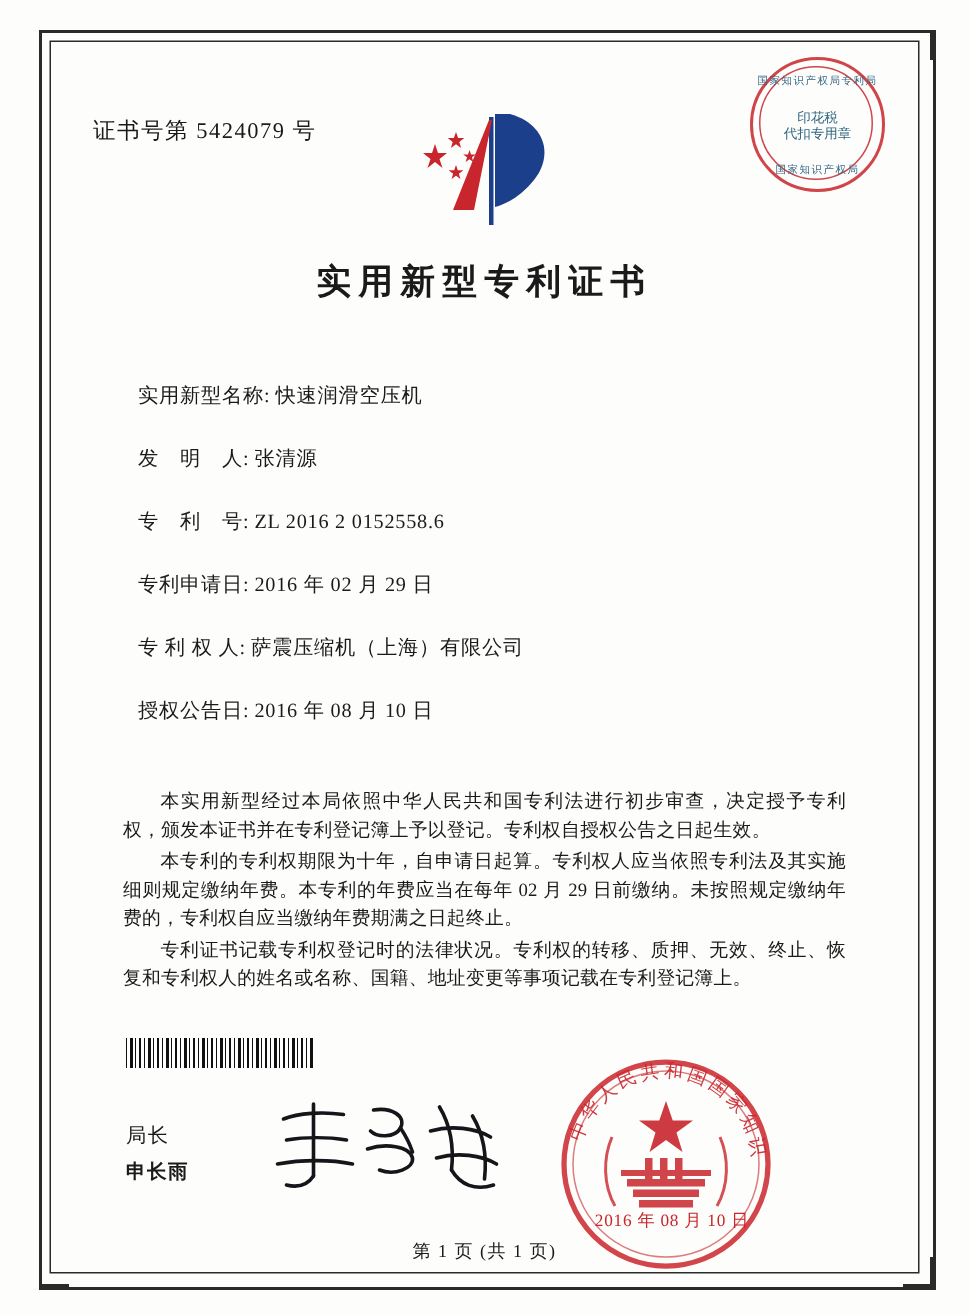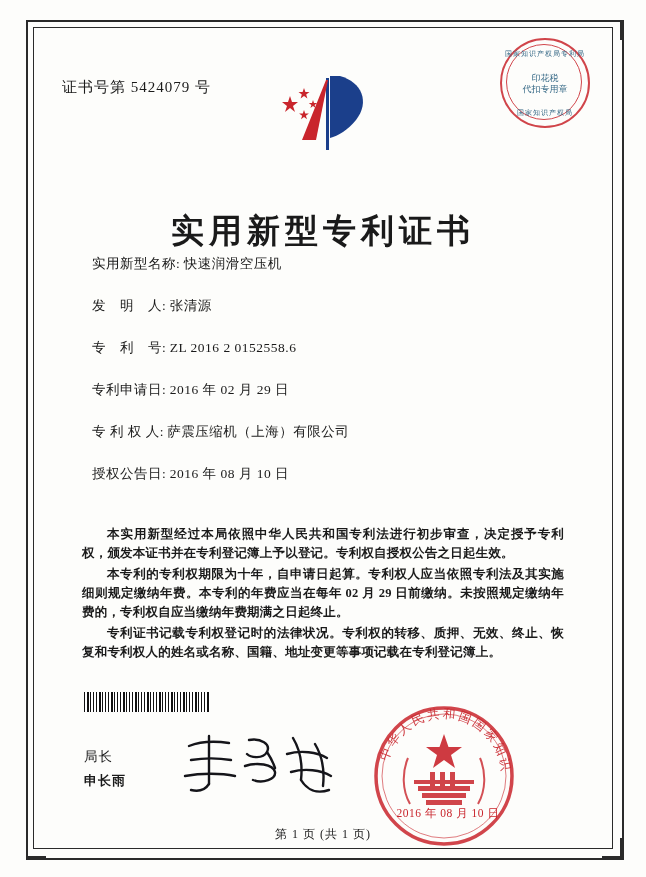--- a/index.html
+++ b/index.html
@@ -95,25 +95,24 @@
     left: 270px; top: 72px;
     width: 110px; height: 82px;
   }
 
   
   .doc-title {
     position: absolute;
     left: 0; top: 172px;
     width: 646px;
     text-align: center;
-    font-size: 33px;
+    font-size: 23px;
     font-weight: bold;
     letter-spacing: 5px;
     font-family: "Liberation Serif", serif;
-    margin-top: 37px;
   }
 
   
   .cert-no {
     position: absolute;
     left: 62px; top: 78px;
     font-size: 15px;
     letter-spacing: 1px;
   }
 
@@ -141,21 +140,20 @@
 
   
   .body-text {
     position: absolute;
     left: 82px; top: 525px;
     width: 482px;
     font-size: 12.5px;
     line-height: 19px;
     text-align: justify;
     letter-spacing: 0.2px;
-    font-weight: bold;
   }
   .body-text p {
     margin: 0 0 2px 0;
     text-indent: 25px;
   }
 
   
   .barcode {
     position: absolute;
     left: 84px; top: 692px;

